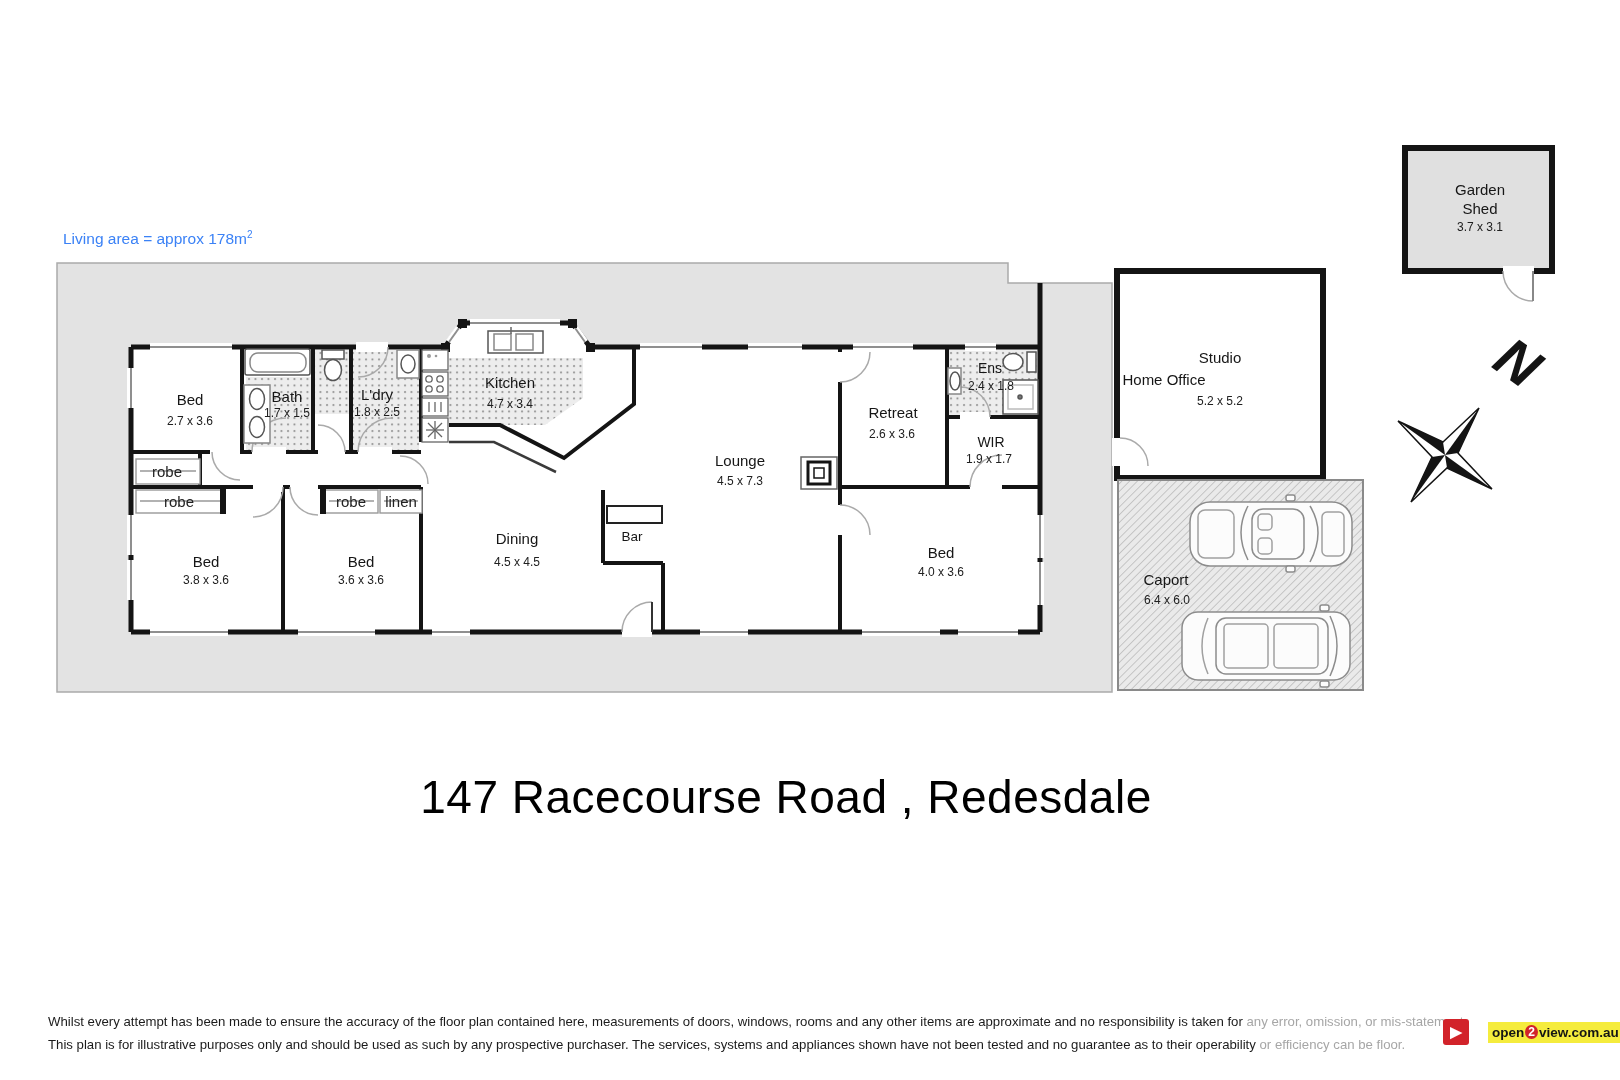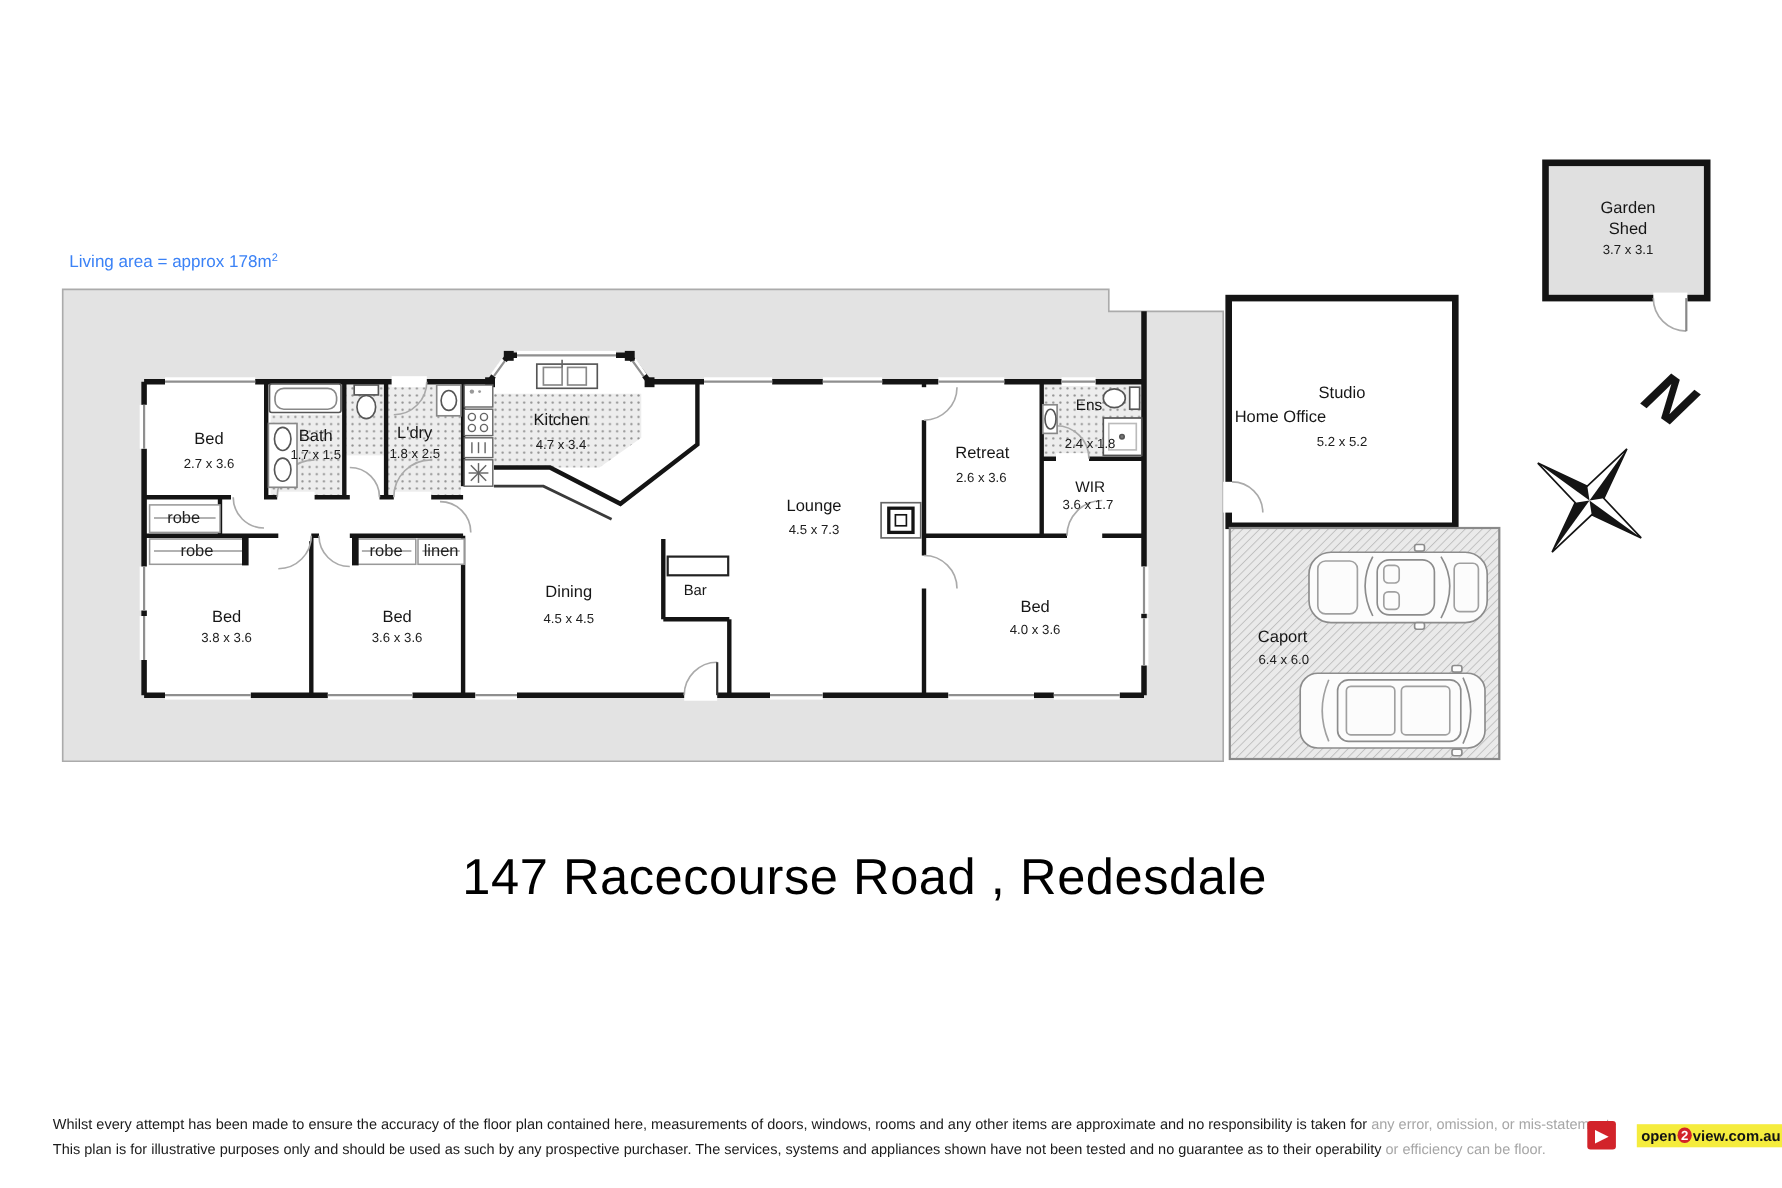--- a/index.html
+++ b/index.html
@@ -352,23 +352,23 @@
 <div class="lbl rname" style="left:510px;top:382px">Kitchen</div>
 <div class="lbl rdim" style="left:510px;top:404px">4.7 x 3.4</div>
 <div class="lbl rname" style="left:740px;top:460px">Lounge</div>
 <div class="lbl rdim" style="left:740px;top:481px">4.5 x 7.3</div>
 <div class="lbl rname" style="left:517px;top:538px">Dining</div>
 <div class="lbl rdim" style="left:517px;top:562px">4.5 x 4.5</div>
 <div class="lbl bar" style="left:632px;top:537px">Bar</div>
 <div class="lbl rname" style="left:893px;top:412px">Retreat</div>
 <div class="lbl rdim" style="left:892px;top:434px">2.6 x 3.6</div>
 <div class="lbl rname2" style="left:990px;top:368px">Ens</div>
-<div class="lbl rdim" style="left:991px;top:403px">2.4 x 1.8</div>
+<div class="lbl rdim" style="left:991px;top:386px">2.4 x 1.8</div>
 <div class="lbl rname2" style="left:991px;top:442px">WIR</div>
-<div class="lbl rdim" style="left:989px;top:459px">3.6 x 1.7</div>
+<div class="lbl rdim" style="left:989px;top:459px">1.9 x 1.7</div>
 <div class="lbl rname" style="left:941px;top:552px">Bed</div>
 <div class="lbl rdim" style="left:941px;top:572px">4.0 x 3.6</div>
 <div class="lbl rname" style="left:206px;top:561px">Bed</div>
 <div class="lbl rdim" style="left:206px;top:580px">3.8 x 3.6</div>
 <div class="lbl rname" style="left:361px;top:561px">Bed</div>
 <div class="lbl rdim" style="left:361px;top:580px">3.6 x 3.6</div>
 <div class="lbl rname" style="left:1220px;top:357px">Studio</div>
 <div class="lbl rname" style="left:1164px;top:379px">Home Office</div>
 <div class="lbl rdim" style="left:1220px;top:401px">5.2 x 5.2</div>
 <div class="lbl rname" style="left:1166px;top:579px">Caport</div>

